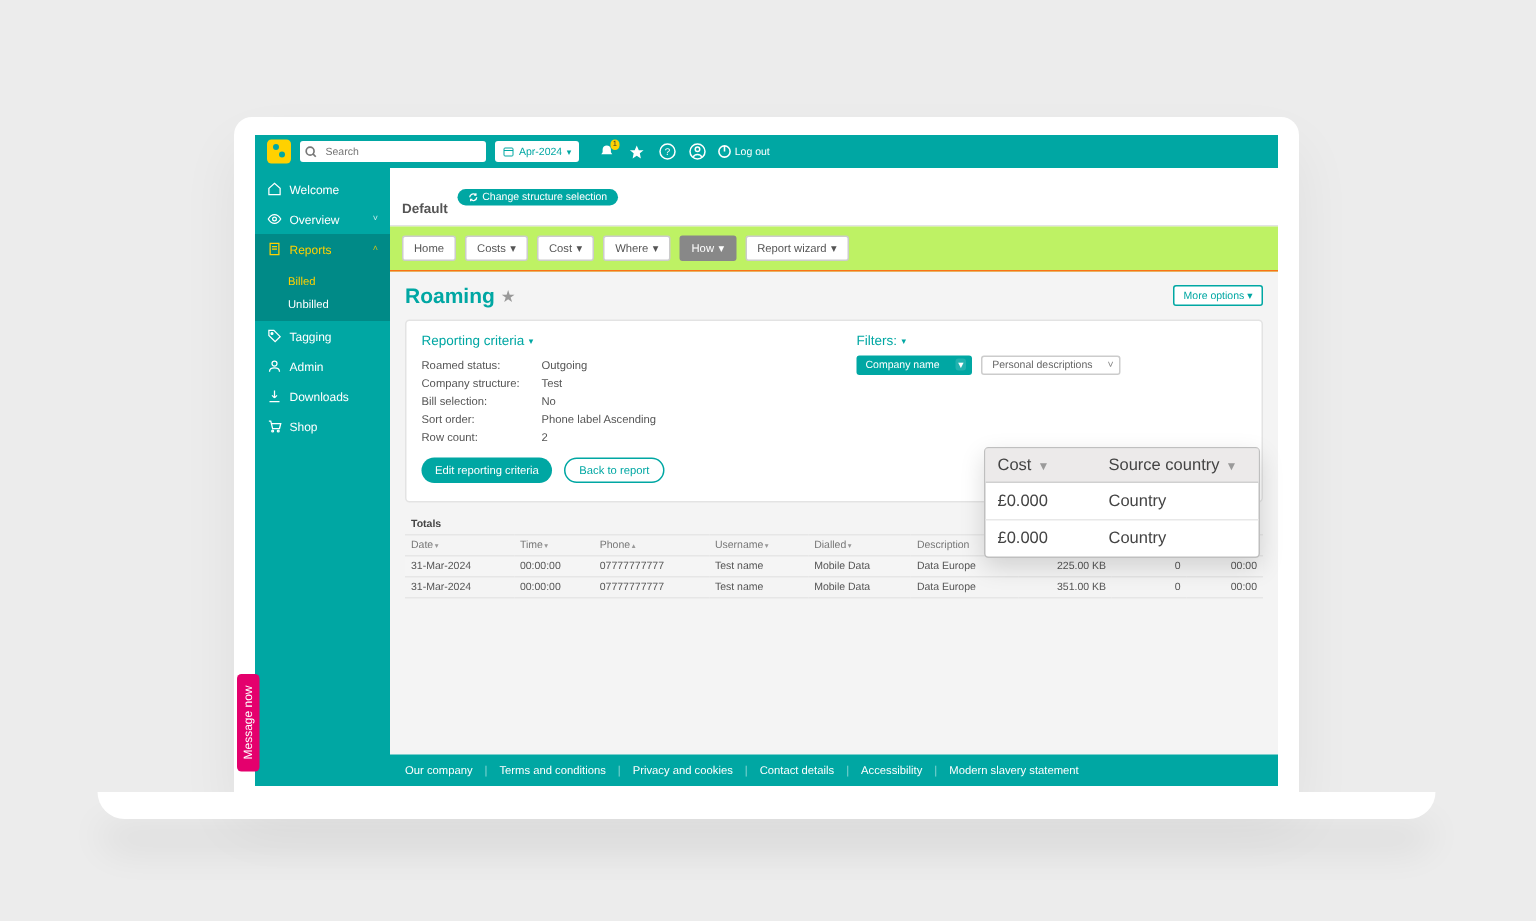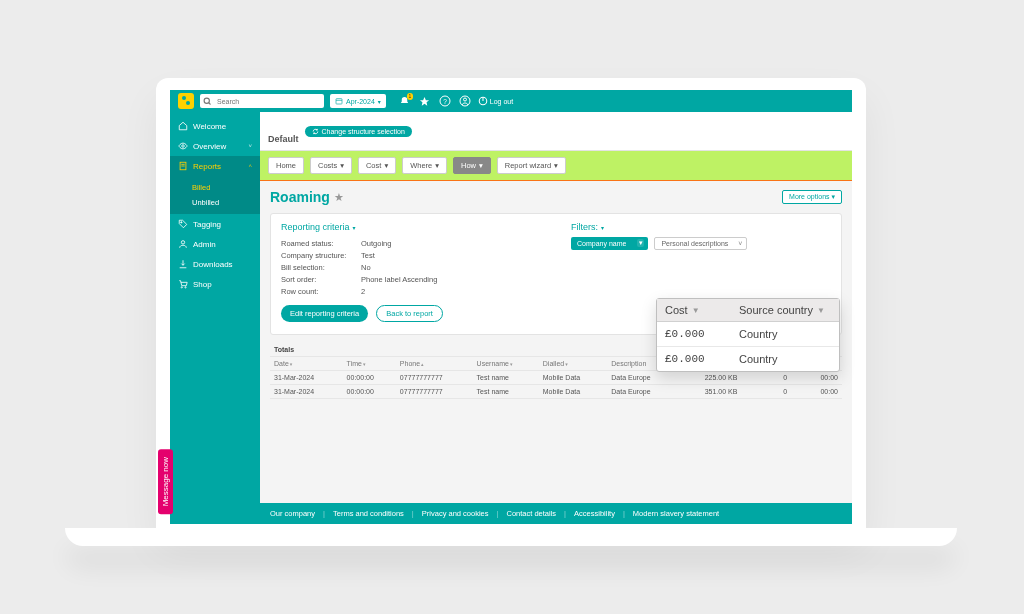--- a/index.html
+++ b/index.html
@@ -82,21 +82,21 @@
     background:#fff; border:1px solid #bfbfbf; border-radius:3px;
     box-shadow:0 6px 16px rgba(0,0,0,0.15);
     font-size:11px; color:#444;
   }
   .popup-hd { display:flex; background:#eceaea; border-bottom:1px solid #d0d0d0; }
   .popup-hd div { padding:5px 8px; display:flex; align-items:center; gap:4px; cursor:pointer; }
   .popup-hd .c1 { width:74px; }
   .popup-row { display:flex; border-bottom:1px solid #e8e8e8; }
   .popup-row:last-child { border-bottom:none; }
   .popup-row div { padding:6px 8px; }
-  .popup-row .c1 { width:74px;font-family:Liberation Mono, monospace; }
+  .popup-row .c1 { width:74px; }
   .tri { font-size:8px; color:#9a9a9a; }
 </style>
 </head>
 <body>
 
 <div class="laptop-frame">
   <div class="app">
 
     <div class="topbar">
       <div class="logo"></div>

